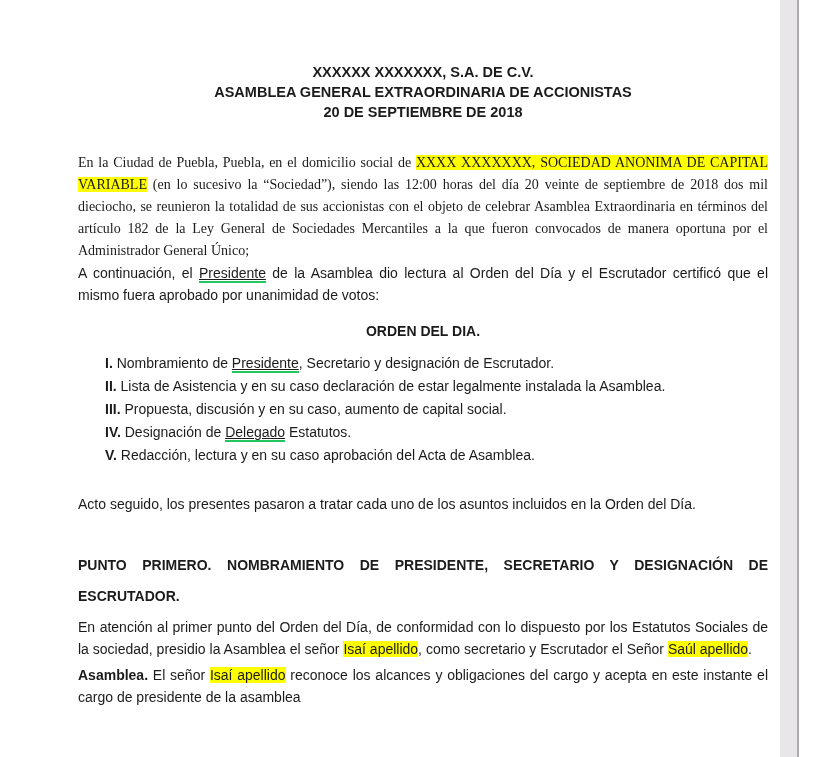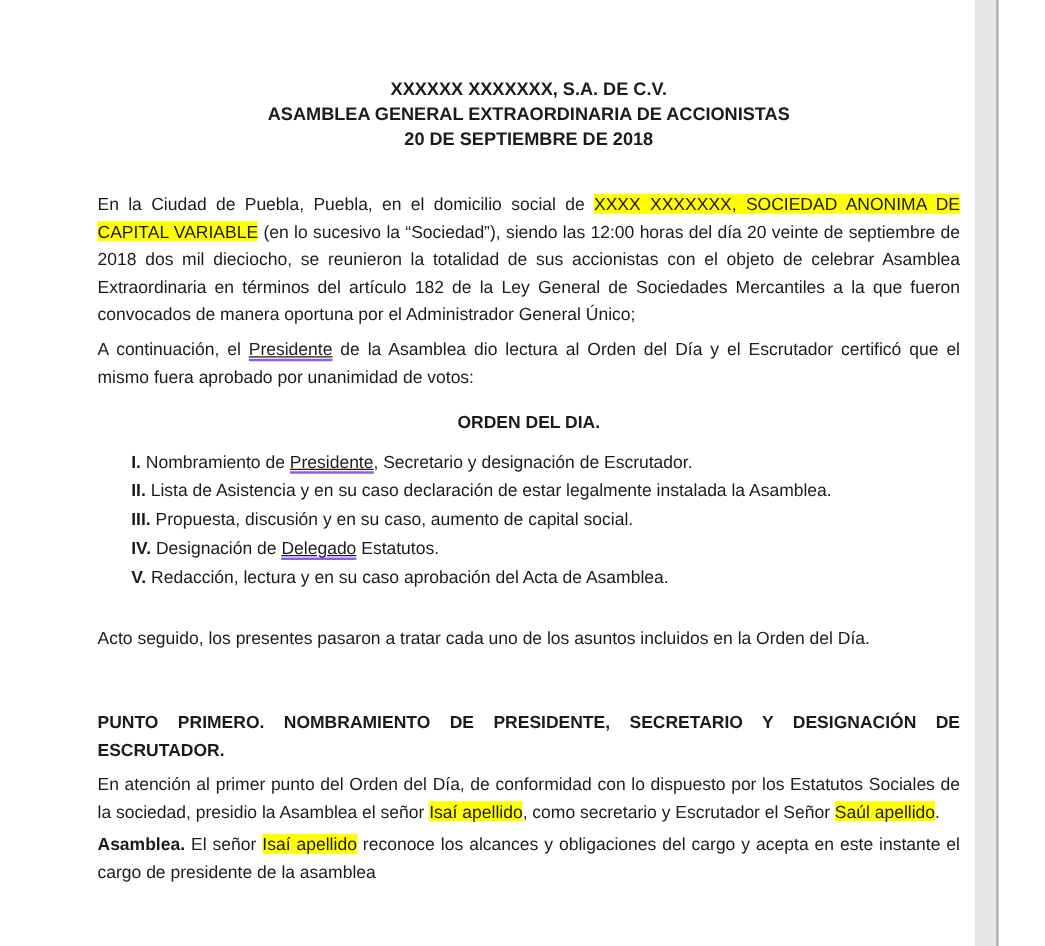--- a/index.html
+++ b/index.html
@@ -33,42 +33,42 @@
   .right-gutter {
     position: absolute; left: 799px; top: 0;
     width: 37px; height: 757px;
     background: #ffffff;
   }
 
   
   p { margin: 0 0 14px; line-height: 22px; text-align: justify; }
   [data-block-id="title"] { margin-bottom: 30px; text-align: center; }
   .title-line { font-weight: bold; font-size: 14.5px; line-height: 20px; }
-  [data-block-id="opening"] { margin-bottom: 6px; }
+  [data-block-id="opening"] { margin-bottom: 0; font-family: Liberation Serif, serif; }
   [data-block-id="presidente-intro"] { margin-bottom: 14px; }
   [data-block-id="orden-heading"] {
     margin-top: 14px; margin-bottom: 10px;
     text-align: center; font-weight: bold;
   }
   [data-block-id="orden-list"] { margin: 0 0 0 27px; line-height: 23px; }
   .list-item { text-align: left; white-space: nowrap; }
   .numeral { font-weight: bold; }
   [data-block-id="acto-seguido"] { margin-top: 26px; margin-bottom: 0; }
   [data-block-id="punto-primero"] {
-    margin-top: 45px; margin-bottom: 4px;
-    font-weight: bold; line-height: 23px;
+    margin-top: 35px; margin-bottom: 4px;
+    font-weight: bold; line-height: 31px;
   }
   [data-block-id="en-atencion"] { margin-bottom: 4px; }
   [data-block-id="acuerdos"] { margin-bottom: 8px; font-weight: bold; }
   [data-block-id="primero"] { margin-bottom: 0; }
 
   
   .b { font-weight: bold; }
   .hl { background: #ffff00; }
-  .u { text-decoration: underline; border-bottom: 2px solid #8b5cf6; }
+  .u { text-decoration: underline; border-bottom: 2px solid #22c55e; }
 </style>
 </head>
 <body>
 
 <div class="app">
   <div class="doc">
     <div class="doc-body">
         <div data-block-id="title">
           <div class="title-line">XXXXXX XXXXXXX, S.A. DE C.V.</div>
           <div class="title-line">ASAMBLEA GENERAL EXTRAORDINARIA DE ACCIONISTAS</div>

